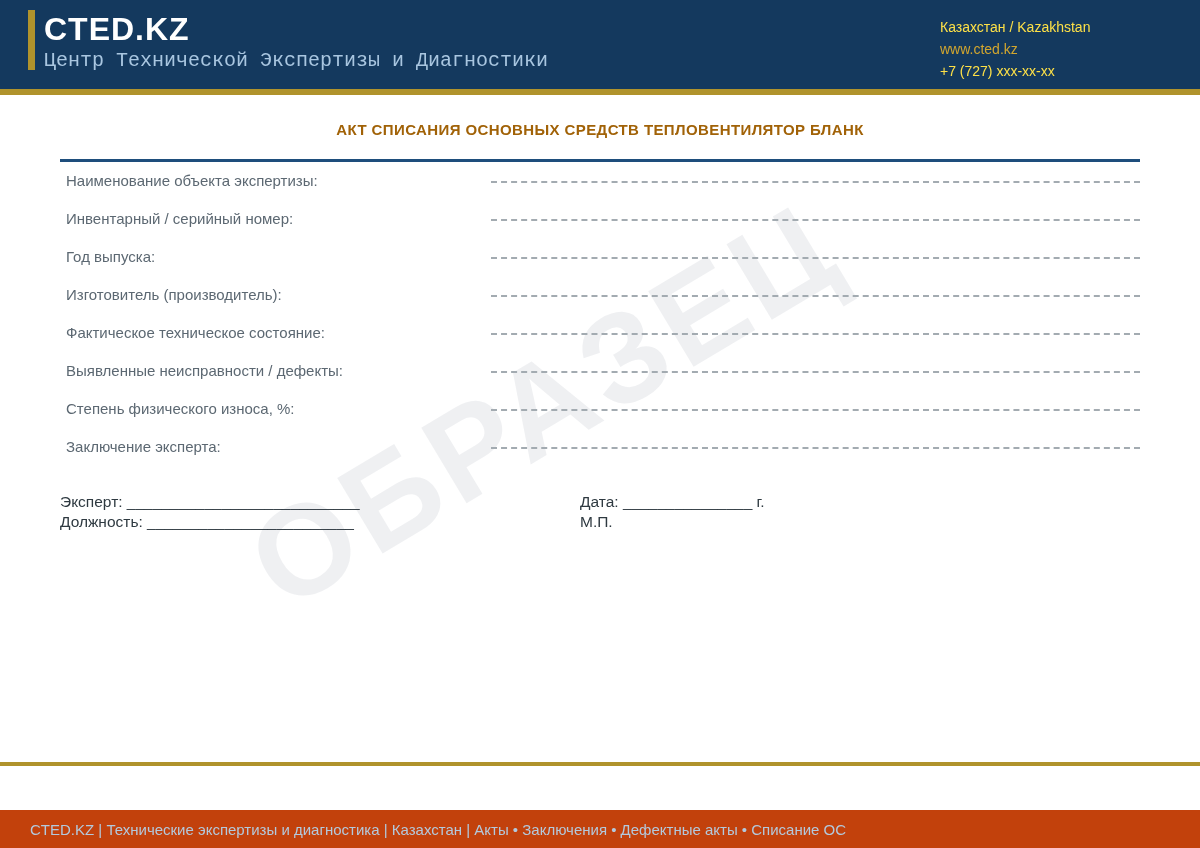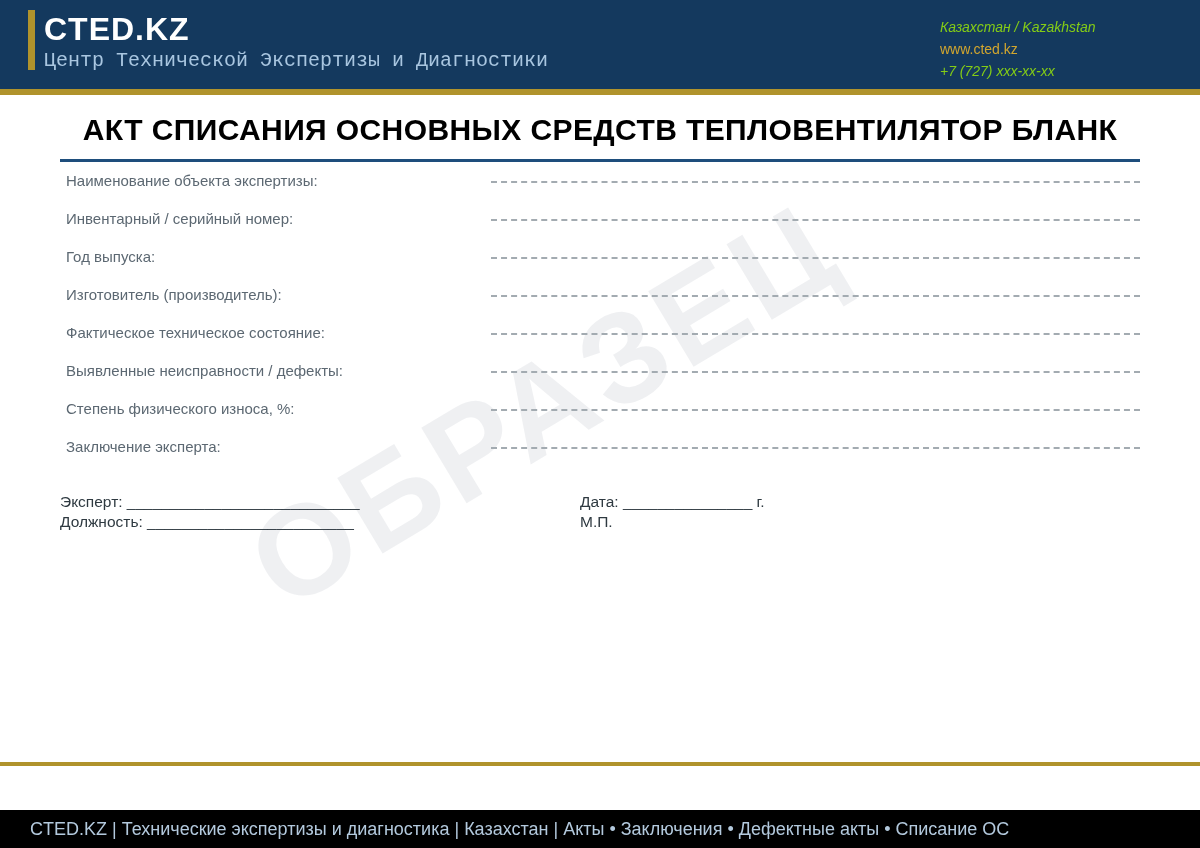--- a/index.html
+++ b/index.html
@@ -33,33 +33,33 @@
     color:#ffffff; font-size:32px; font-weight:700;
     letter-spacing:1px; line-height:36px;
   }
   .logo-tagline {
     color:#A9C6E0; font-size:20px; line-height:18px; margin-top:5px;font-family:Liberation Mono, monospace;
   }
   .header-right {
     position:absolute; left:940px; top:16px;
     font-size:14px; line-height:22px;
   }
-  .header-right .muted { color:#84cc16;font-style:italic; }
+  .header-right .muted { color:#fde047; }
   .header-right .site  { color:#D2A62E; cursor:pointer; }
 
   
   .content {
     position:relative; z-index:1;
     padding:0 60px;
   }
   .doc-title {
     margin-top:22px;
     text-align:center;
-    color:#000000;
-    font-size:30px; font-weight:600;
+    color:#a16207;
+    font-size:15px; font-weight:600;
     letter-spacing:0.4px;
     line-height:26px;
   }
   .title-rule {
     margin-top:16px;
     border:none;
     border-top:3px solid #1E4E7C;
   }
 
   .form-rows { margin-top:3px; }
@@ -111,25 +111,25 @@
     pointer-events:none;
   }
 
   
   .footer {
     position:absolute; left:0; right:0; bottom:0;
   }
   .footer-gold { height:4px; background:#B0932C; }
   .footer-bar {
     height:38px;
-    background:#000000;
+    background:#c2410c;
     display:flex; align-items:center;
     padding-left:30px;
     color:#B3C9DD;
-    font-size:18px;
+    font-size:15px;
     margin-top:44px;
   }
 </style>
 </head>
 <body>
 
 <div class="page">
 
   <div class="header">
     <div class="logo-block">

